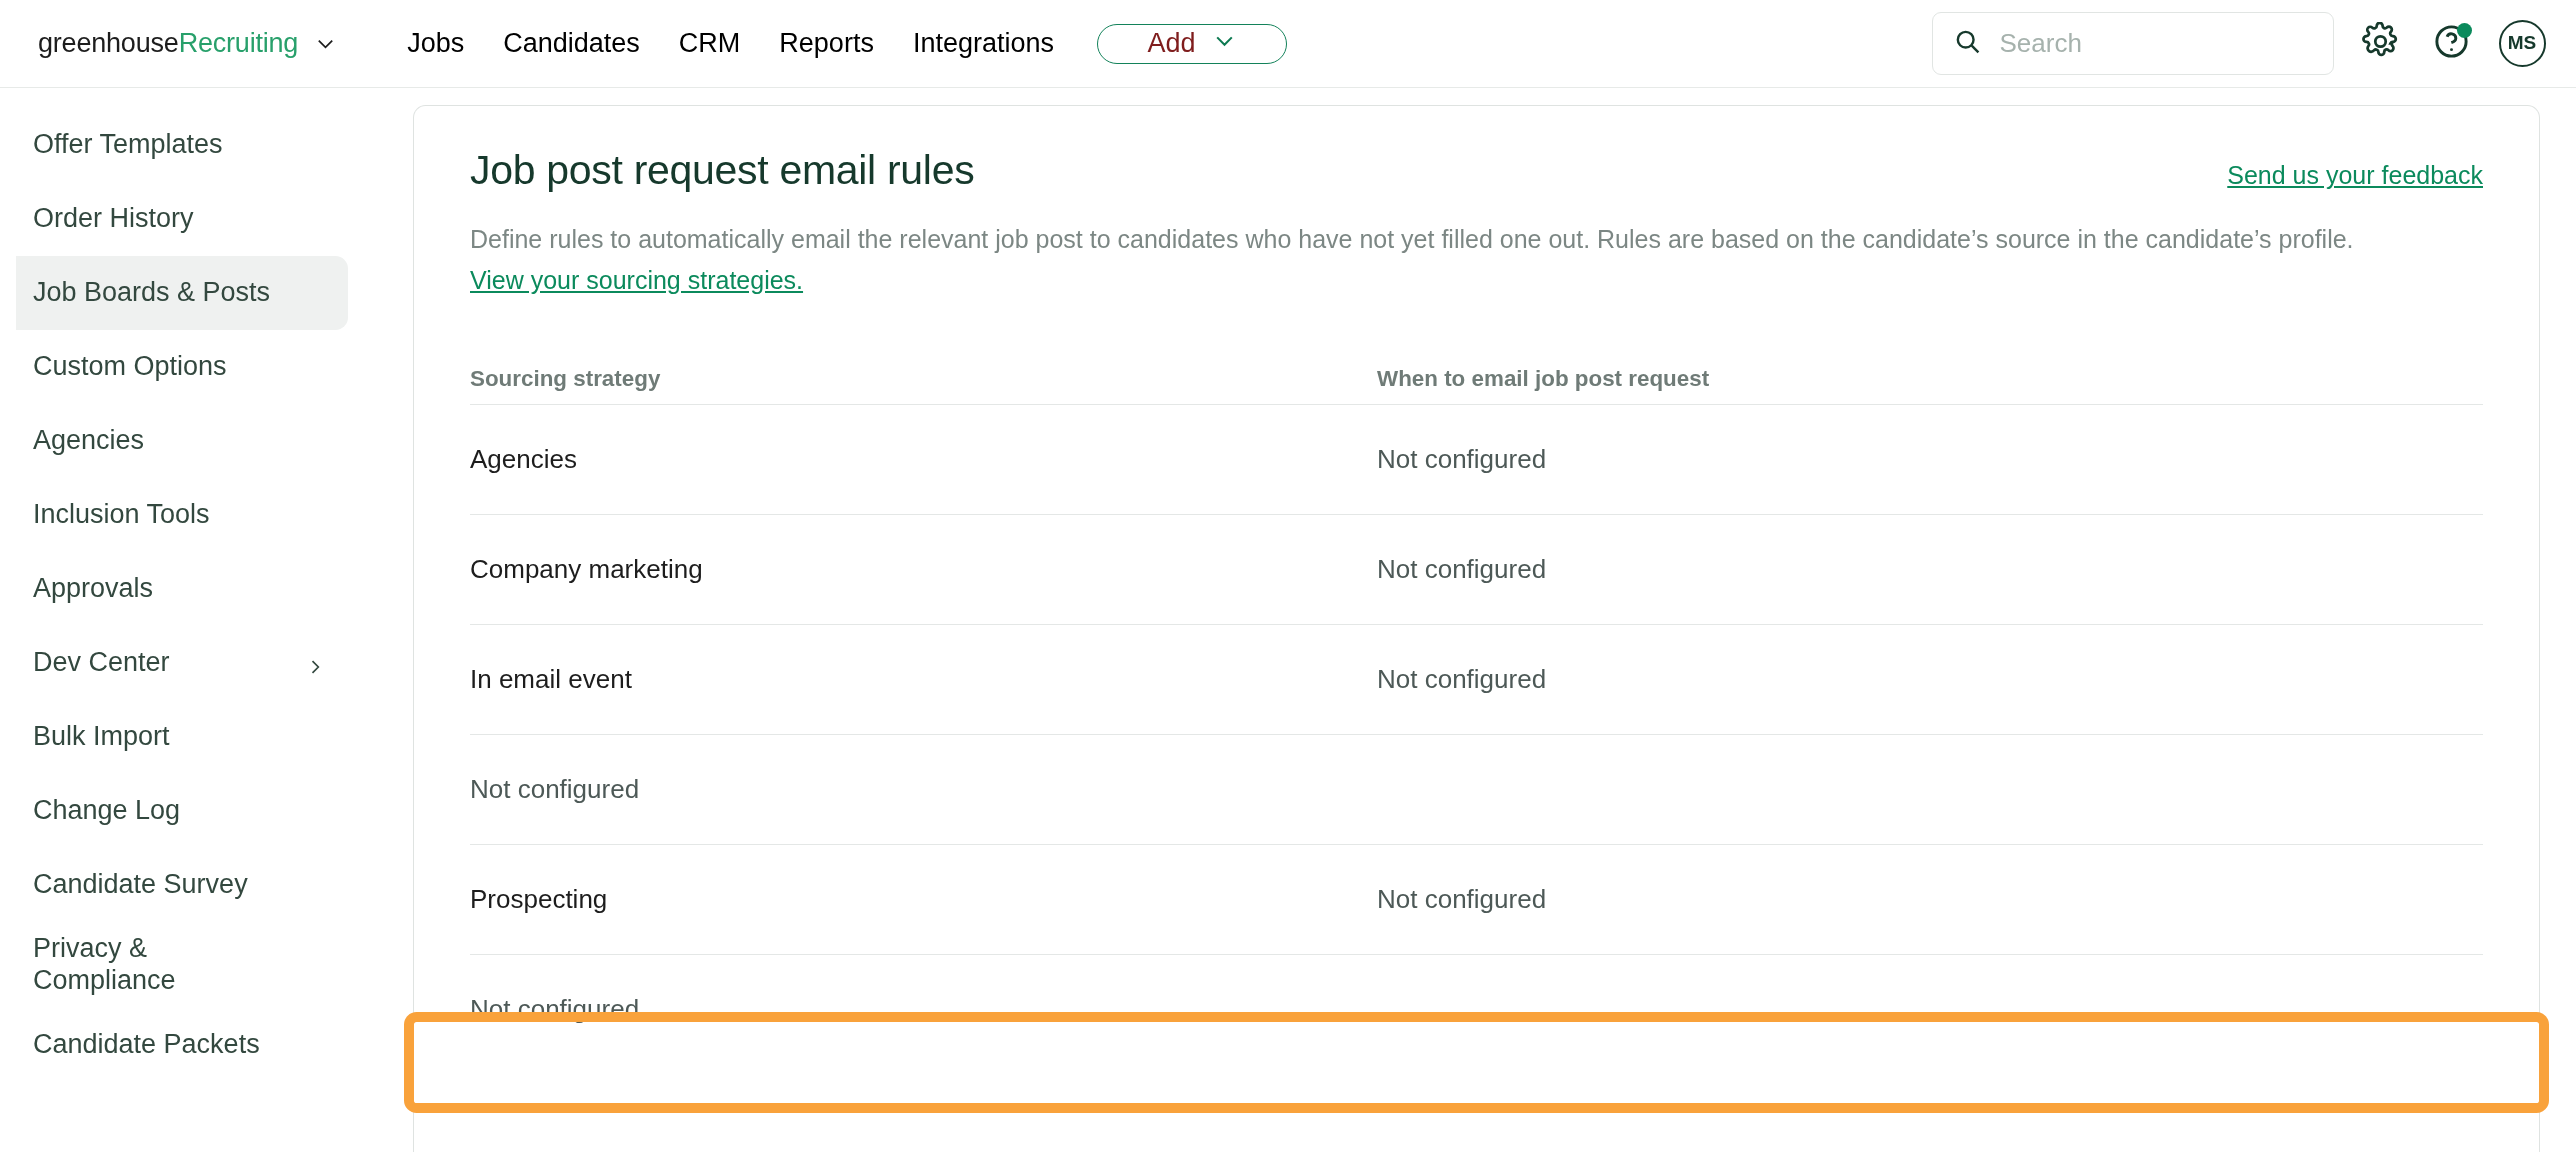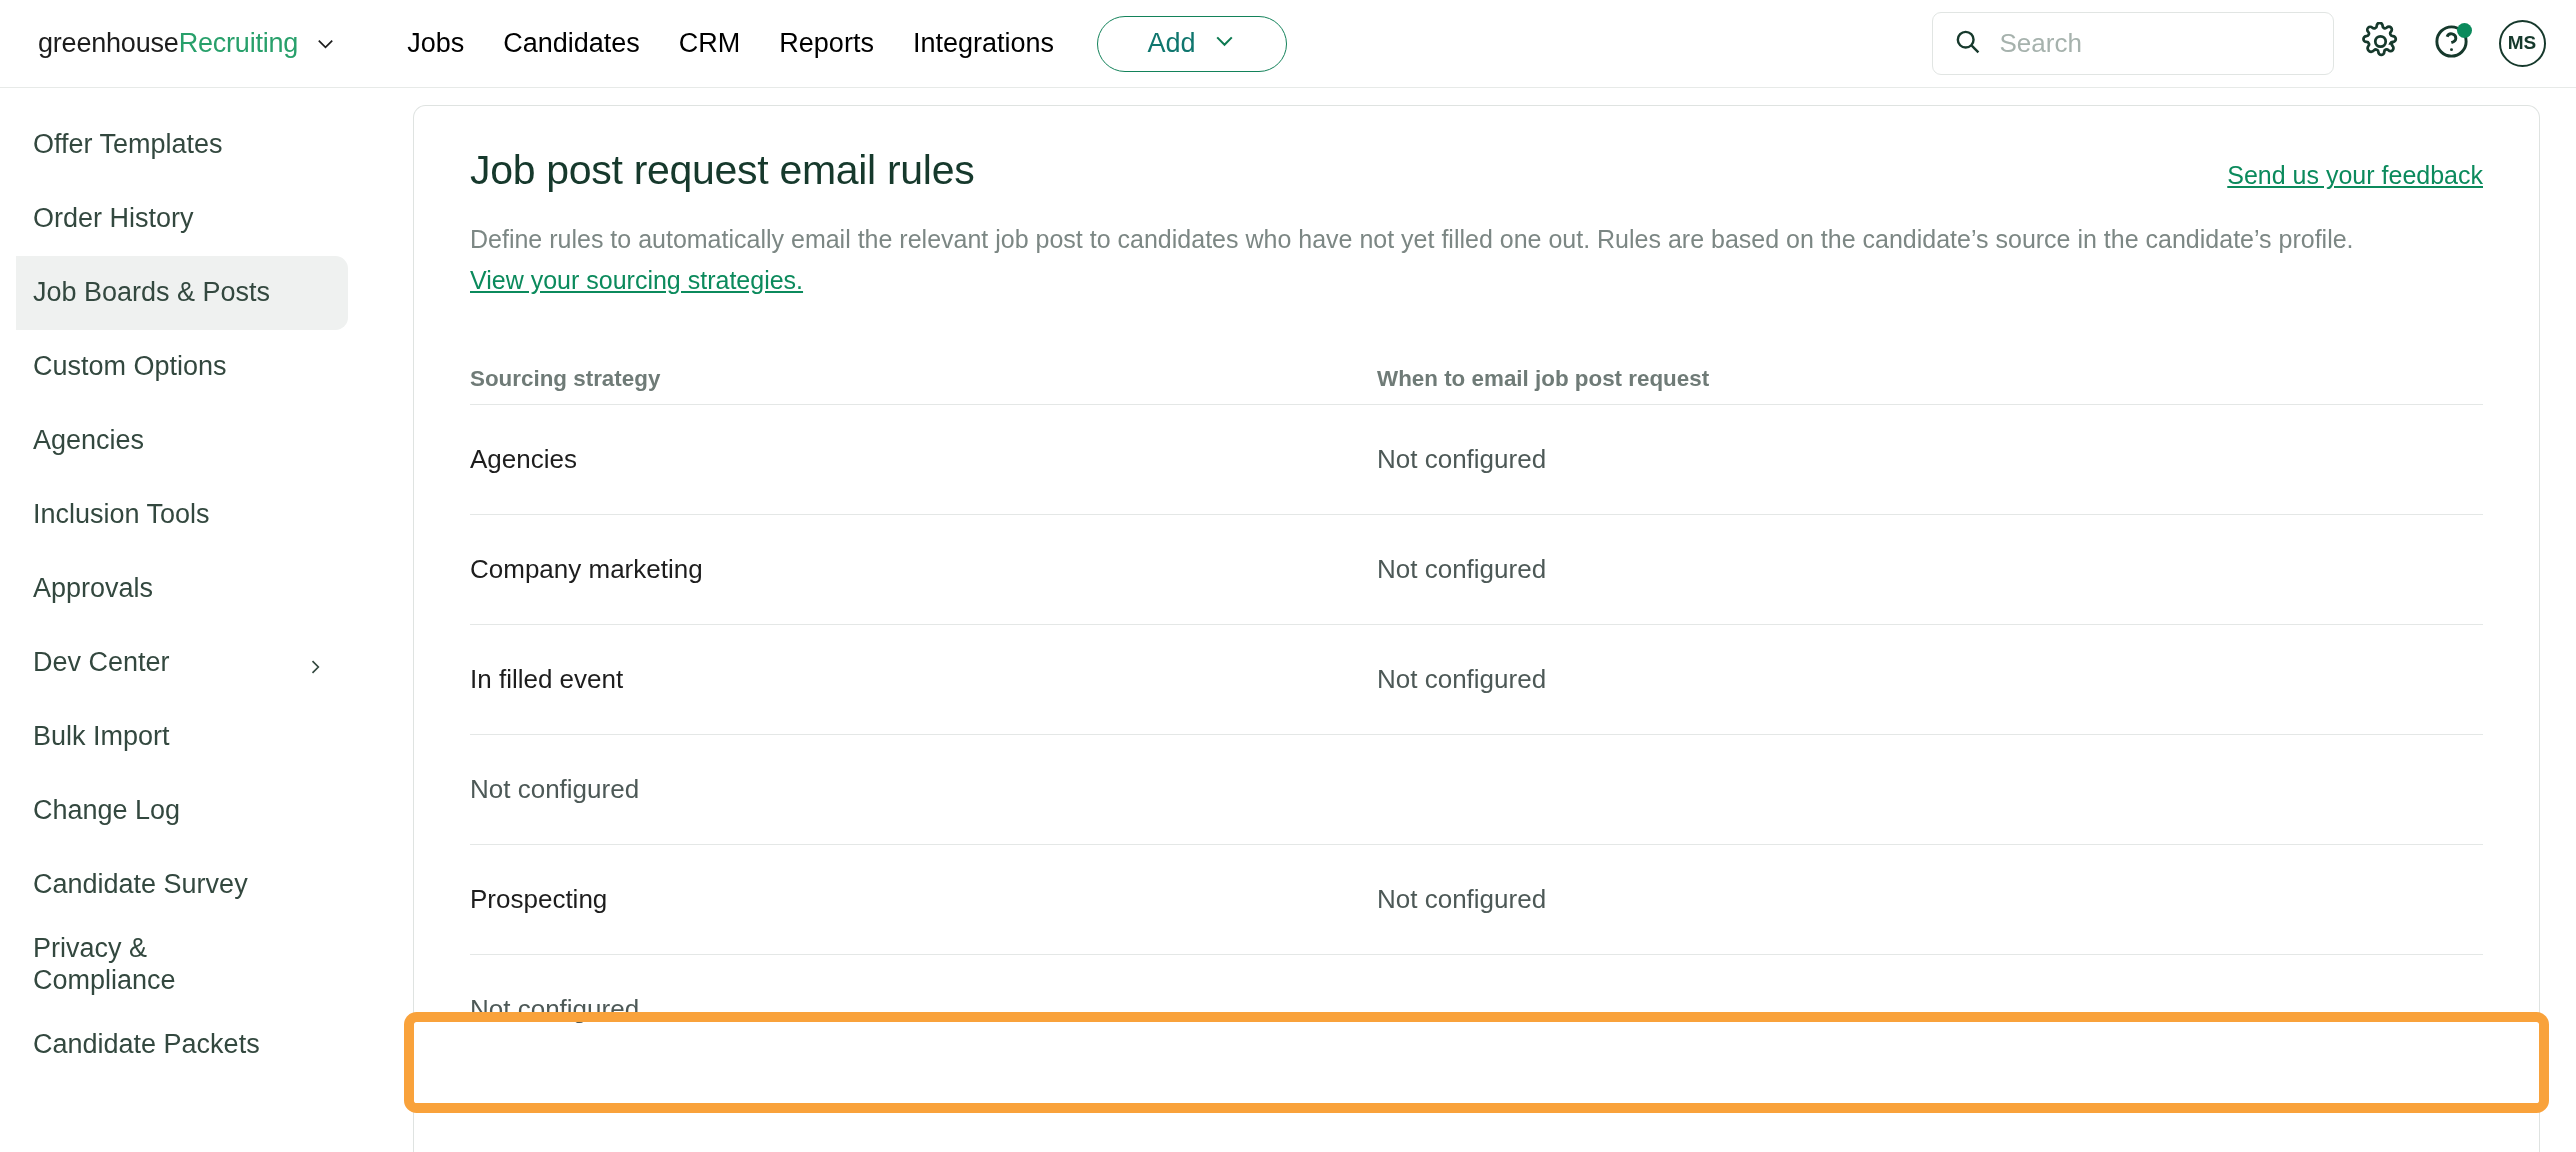--- a/index.html
+++ b/index.html
@@ -52,26 +52,26 @@
   }
   .navlink {
     font-size: 27px;
     color: #000000;
     text-decoration: none;
     white-space: nowrap;
     cursor: pointer;
   }
   .add-btn {
     margin-left: 43px;
-    height: 56px;
+    height: 40px;
     min-width: 190px;
     border: 1.8px solid #13825a;
     border-radius: 30.5px;
     background: #ffffff;
-    color: #0f766e;
+    color: #7f1d1d;
     font-size: 27px;
     font-family: "Liberation Sans", sans-serif;
     display: flex;
     align-items: center;
     justify-content: center;
     gap: 16px;
     cursor: pointer;
     padding: 6px 27px;
     box-sizing: border-box;
   }
@@ -380,21 +380,21 @@
 
     <div class="row">
       <div class="col-a">Agencies</div>
       <div class="col-b">Not configured</div>
     </div>
     <div class="row">
       <div class="col-a">Company marketing</div>
       <div class="col-b">Not configured</div>
     </div>
     <div class="row">
-      <div class="col-a">In filled event</div>
+      <div class="col-a">In email event</div>
       <div class="col-b">Not configured</div>
     </div>
     <div class="row">
       <div class="col-b">Not configured</div>
     </div>
     <div class="row">
       <div class="col-a">Prospecting</div>
       <div class="col-b">Not configured</div>
     </div>
     <div class="row">

